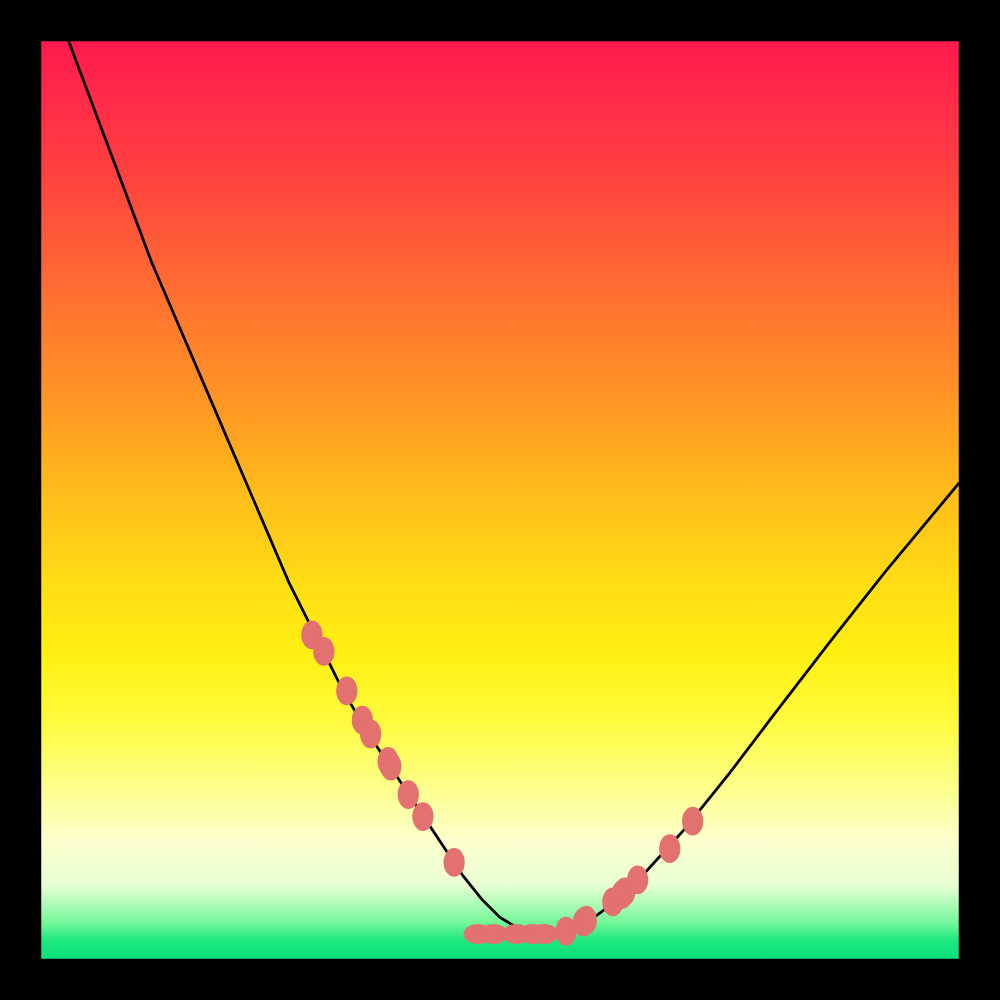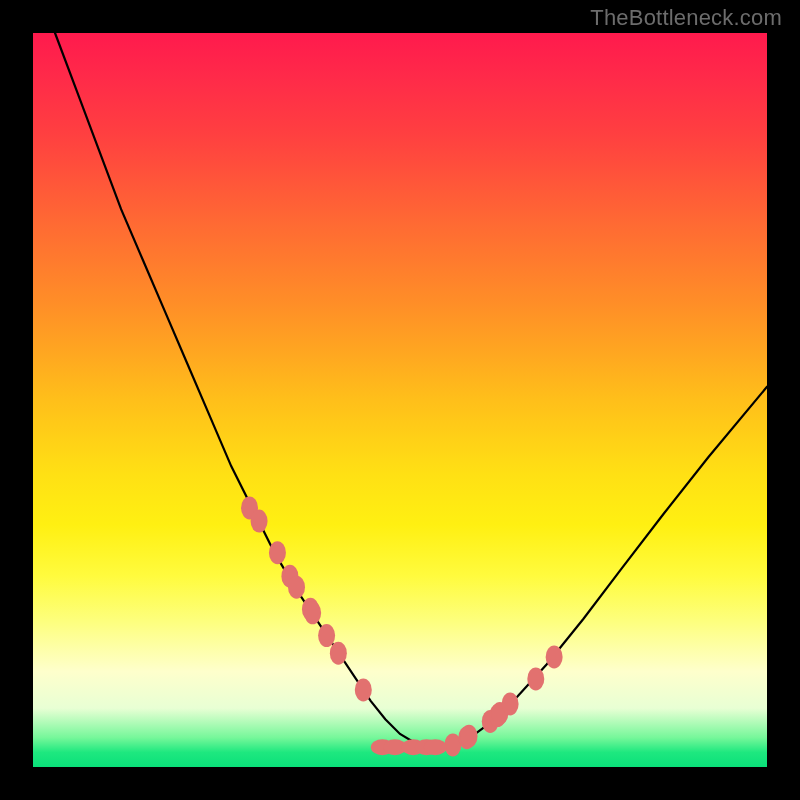--- a/index.html
+++ b/index.html
@@ -58,21 +58,20 @@
     top: 0;
     width: 734px;
     height: 734px;
     overflow: visible;
   }
 </style>
 </head>
 <body>
 
 <div class="frame">
-  <div class="watermark">TheBottleneck.com</div>
   <div class="plot-area">
     <svg class="overlay" viewBox="0 0 734 734">
       <path id="curve-path" fill="none" stroke="#000" stroke-width="2.2" stroke-linecap="round" d="M 22.02 0.00 L 44.04 58.72 L 66.06 117.44 L 88.08 176.16 L 110.10 227.54 L 132.12 278.92 L 154.14 330.30 L 176.16 381.68 L 198.18 433.06 L 220.20 477.10 L 242.22 521.14 L 264.24 557.84 L 278.92 579.86 L 293.60 601.88 L 308.28 623.90 L 322.96 645.92 L 337.64 667.94 L 352.32 686.29 L 367.00 700.97 L 381.68 709.78 L 396.36 714.18 L 411.04 714.18 L 433.06 707.58 L 455.08 691.43 L 484.44 663.54 L 513.80 631.24 L 550.50 585.73 L 587.20 537.29 L 631.24 480.04 L 675.28 424.25 L 734.00 353.79"></path>
       <g id="markers">
           <ellipse cx="216.53" cy="474.90" rx="8.5" ry="11.5" fill="#e2716f" stroke="#d96060" stroke-width="0"></ellipse>
           <ellipse cx="226.07" cy="488.11" rx="8.5" ry="11.5" fill="#e2716f" stroke="#d96060" stroke-width="0"></ellipse>
           <ellipse cx="244.42" cy="519.67" rx="8.5" ry="11.5" fill="#e2716f" stroke="#d96060" stroke-width="0"></ellipse>
           <ellipse cx="256.90" cy="543.16" rx="8.5" ry="11.5" fill="#e2716f" stroke="#d96060" stroke-width="0"></ellipse>
           <ellipse cx="263.51" cy="554.17" rx="8.5" ry="11.5" fill="#e2716f" stroke="#d96060" stroke-width="0"></ellipse>
           <ellipse cx="277.45" cy="576.19" rx="8.5" ry="11.5" fill="#e2716f" stroke="#d96060" stroke-width="0"></ellipse>

